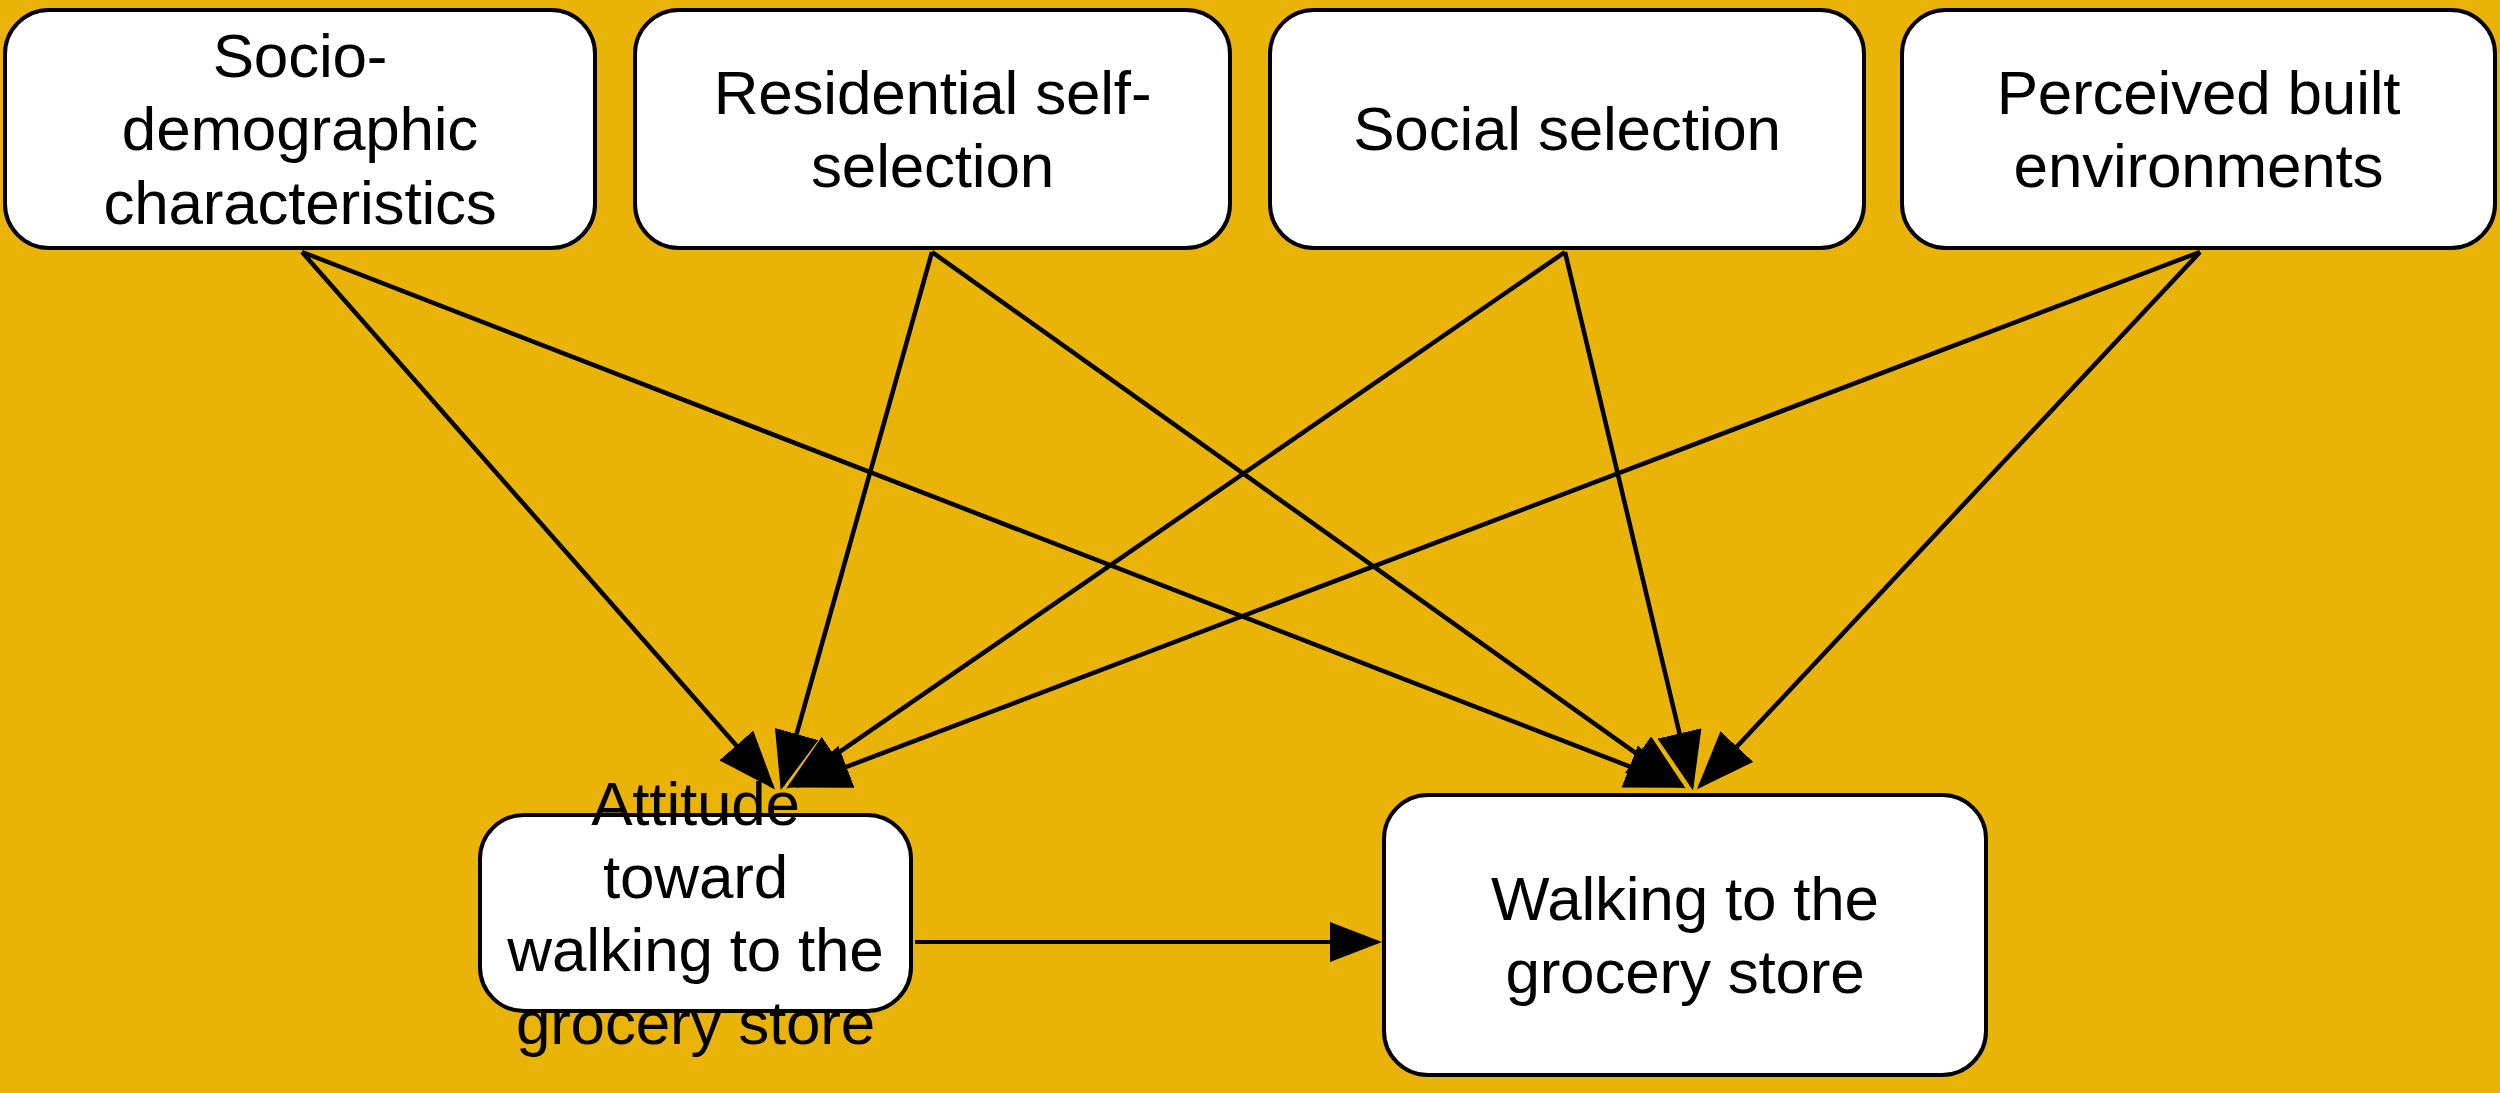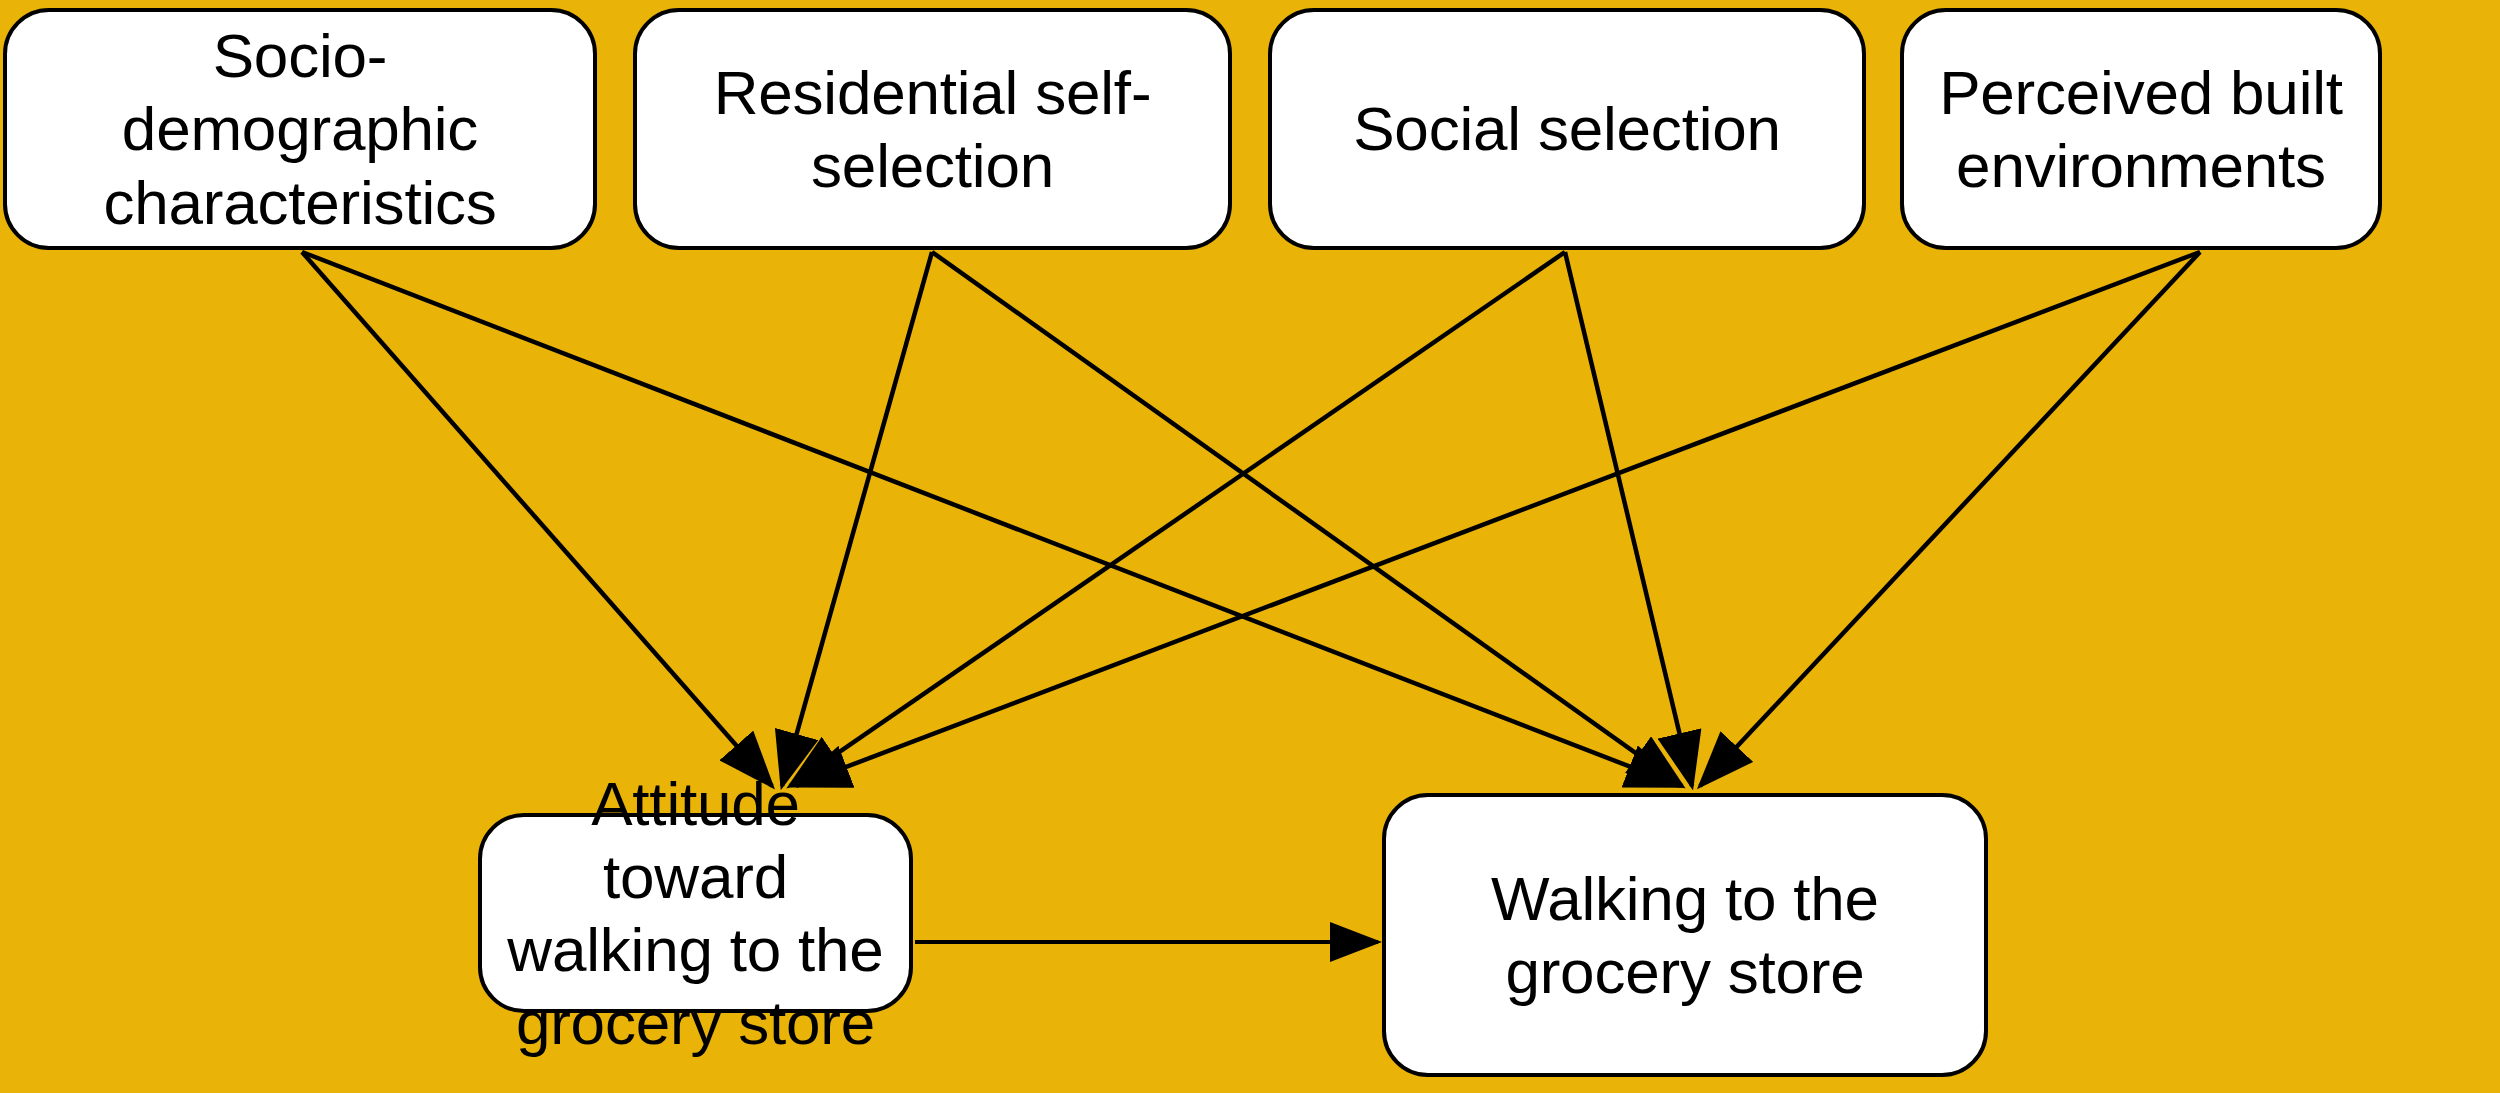--- a/index.html
+++ b/index.html
@@ -42,21 +42,21 @@
     font-size: 62px;
     line-height: 1.18;
     color: #000000;
     letter-spacing: -0.2px;
     padding: 0 12px;
     white-space: pre-line;
   }
   .node.top-1 { left: 3px;    top: 8px; width: 594px; height: 242px; }
   .node.top-2 { left: 633px;  top: 8px; width: 599px; height: 242px; }
   .node.top-3 { left: 1268px; top: 8px; width: 598px; height: 242px; }
-  .node.top-4 { left: 1900px; top: 8px; width: 482px; height: 242px; }
+  .node.top-4 { left: 1900px; top: 8px; width: 597px; height: 242px; }
   .node.bot-1 { left: 478px;  top: 793px; width: 435px; height: 200px; margin-top: 20px; }
   .node.bot-2 { left: 1382px; top: 793px; width: 606px; height: 284px; }
 </style>
 </head>
 <body>
 
 <div id="canvas">
 
   <svg id="edges" viewBox="0 0 2500 1093" width="2500" height="1093" xmlns="http://www.w3.org/2000/svg">
     <defs>

